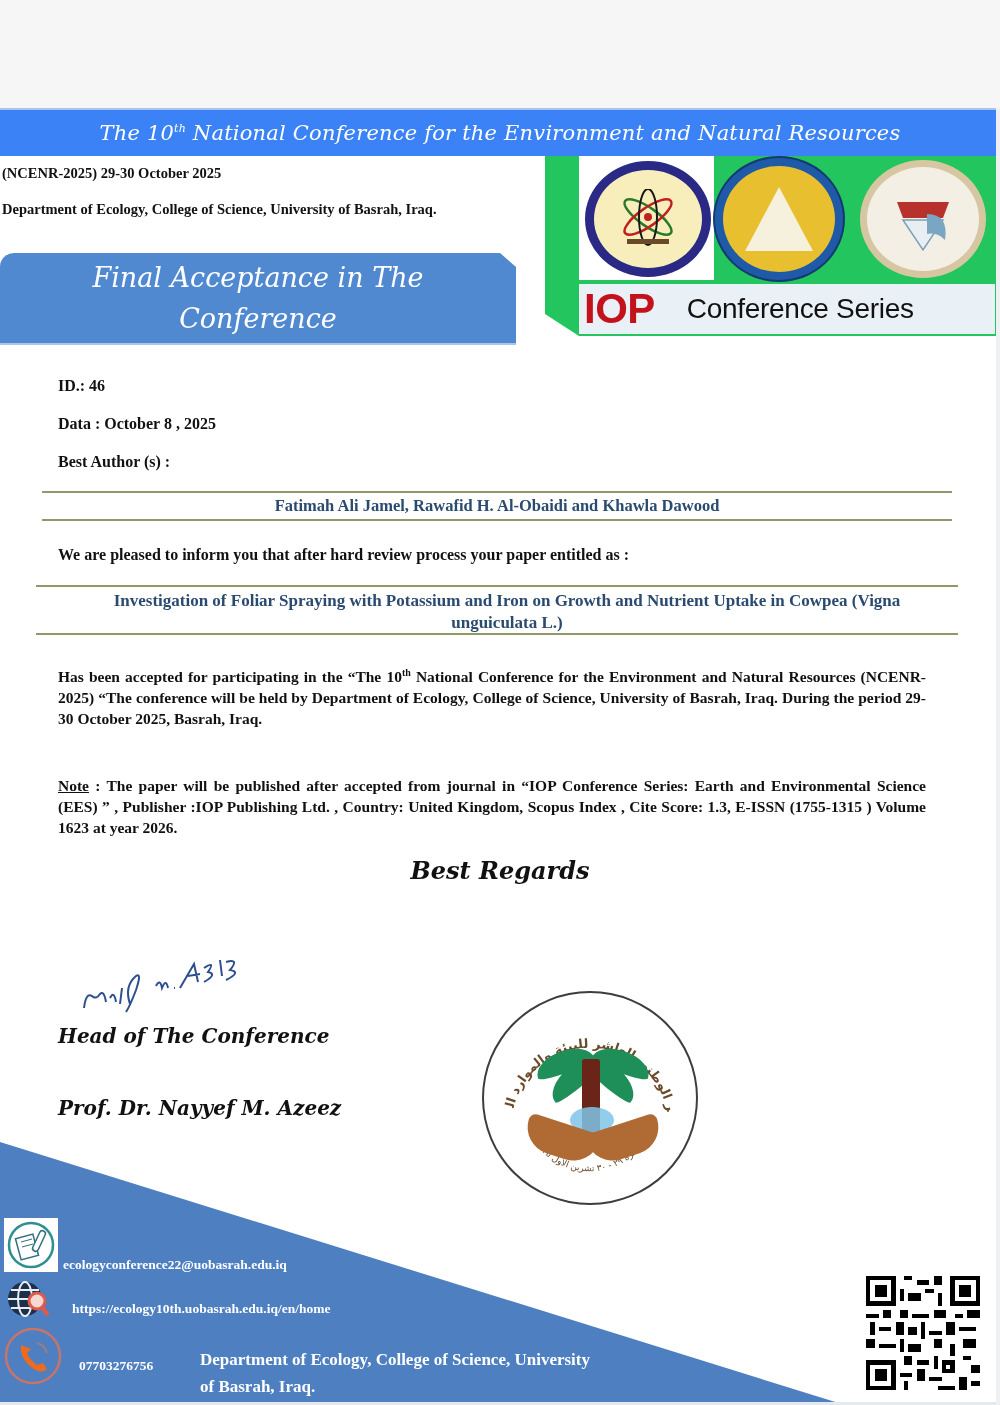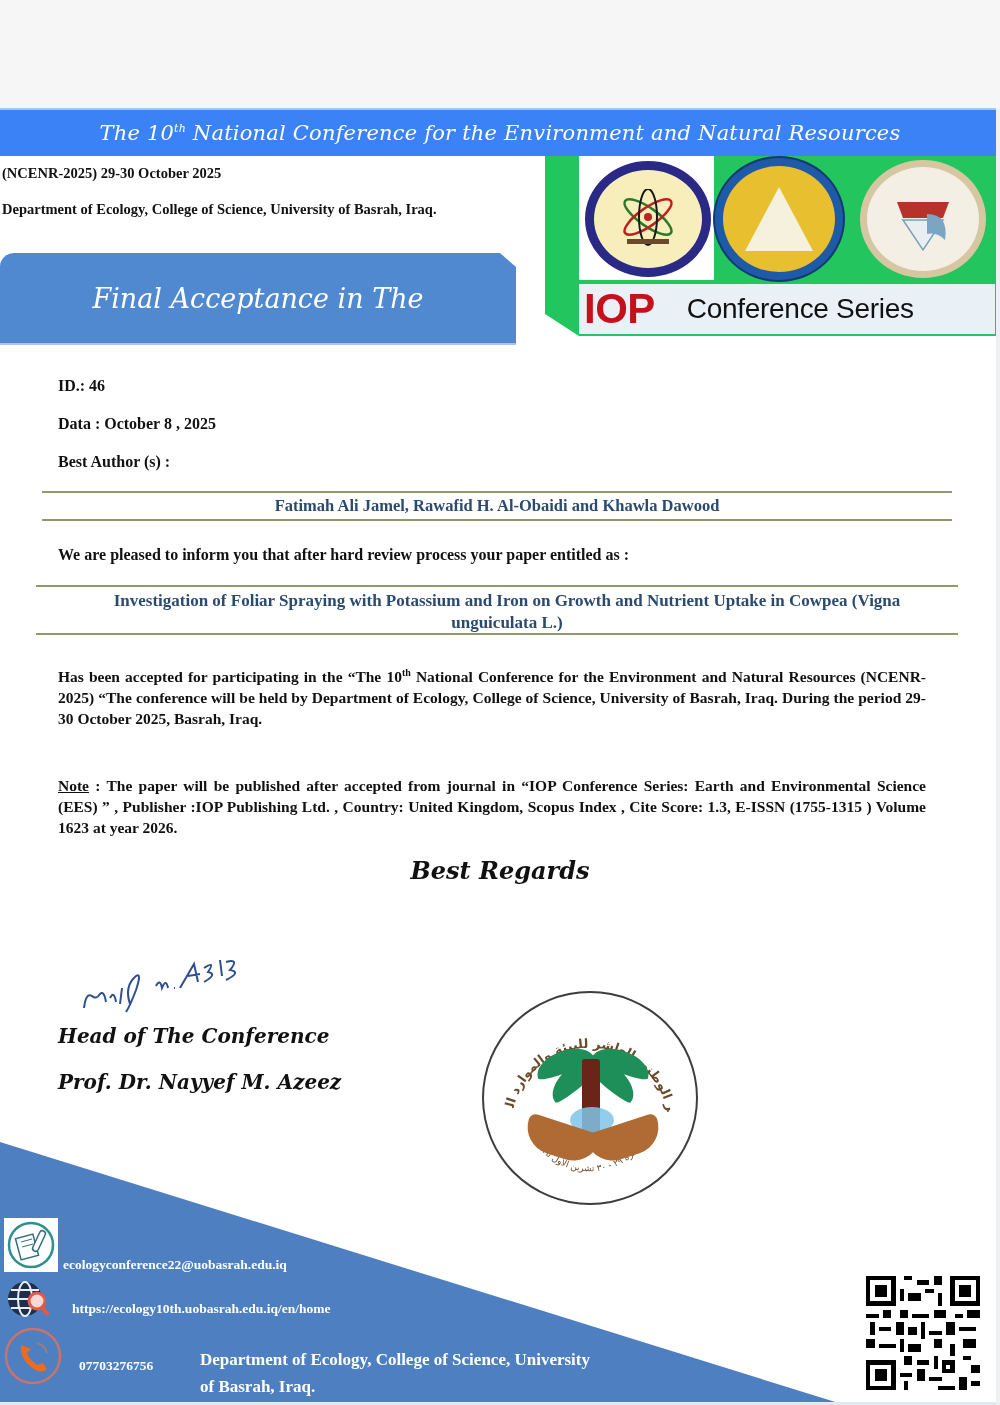--- a/index.html
+++ b/index.html
@@ -43,21 +43,21 @@
     .para-accept { top: 558px; }
     .para-note { top: 667px; }
     .note-label { text-decoration: underline; }
     sup.small { font-size: 10px; line-height: 0; }
 
     .regards { position: absolute; left: 0; width: 1000px; top: 748px; text-align: center; font-family: "DejaVu Serif", serif; font-style: italic; font-weight: bold; font-size: 24px; }
 
     .signature { position: absolute; left: 80px; top: 838px; width: 170px; height: 70px; }
     .sig-title { position: absolute; left: 58px; font-family: "DejaVu Serif", serif; font-style: italic; font-weight: bold; font-size: 20px; }
     .sig-head { top: 916px; }
-    .sig-name { top: 962px; }
+    .sig-name { top: 988px; }
 
     .seal { position: absolute; left: 482px; top: 883px; width: 216px; height: 214px; border-radius: 50%; border: 2px solid #3d3d3d; background: #fff; overflow: hidden; }
     .seal-ring-text { position: absolute; left: 0; top: 0; width: 100%; height: 100%; }
     .palm-trunk { position: absolute; left: 98px; top: 66px; width: 18px; height: 78px; background: #6a2418; border-radius: 3px; }
     .palm-leaf { position: absolute; width: 60px; height: 22px; background: #1f8f5a; border-radius: 50% 50% 50% 50% / 80% 80% 20% 20%; }
     .hand { position: absolute; width: 74px; height: 34px; background: #b06a33; border-radius: 10px 10px 40px 40px; top: 130px; }
     .water { position: absolute; left: 86px; top: 114px; width: 44px; height: 26px; background: #7fc4e8; border-radius: 50%; opacity: 0.85; }
 
     .footer-wedge { position: absolute; left: 0; top: 1034px; width: 845px; height: 263px; background: #4e7fc1; clip-path: polygon(0 0, 100% 100%, 0 100%); }
     .footer-line { position: absolute; color: #ffffff; font-weight: bold; font-size: 13.5px; margin-top: 12px; }
@@ -84,20 +84,21 @@
 
   <div class="title-banner">
     <span><span>The 10</span><sup>th</sup><span> National Conference for the Environment and Natural Resources</span></span>
   </div>
 
   <div class="conf-line conf-dates">(NCENR-2025) 29-30 October 2025</div>
   <div class="conf-line conf-dept">Department of Ecology, College of Science, University of Basrah, Iraq.</div>
 
   <div class="accept-tab">
     <span>Final Acceptance in The</span>
+    <span>Conference</span>
   </div>
 
   <div class="logo-panel">
     <div class="logo-white"></div>
     <div class="logo logo-1">
       <svg width="70" height="60" viewBox="0 0 70 60">
         <ellipse cx="35" cy="28" rx="28" ry="9" fill="none" stroke="#2a7a2a" stroke-width="2.5" transform="rotate(35 35 28)"></ellipse>
         <ellipse cx="35" cy="28" rx="28" ry="9" fill="none" stroke="#c02020" stroke-width="2.5" transform="rotate(-35 35 28)"></ellipse>
         <ellipse cx="35" cy="28" rx="28" ry="9" fill="none" stroke="#1a1a1a" stroke-width="2" transform="rotate(90 35 28)"></ellipse>
         <circle cx="35" cy="28" r="4" fill="#c02020"></circle>

